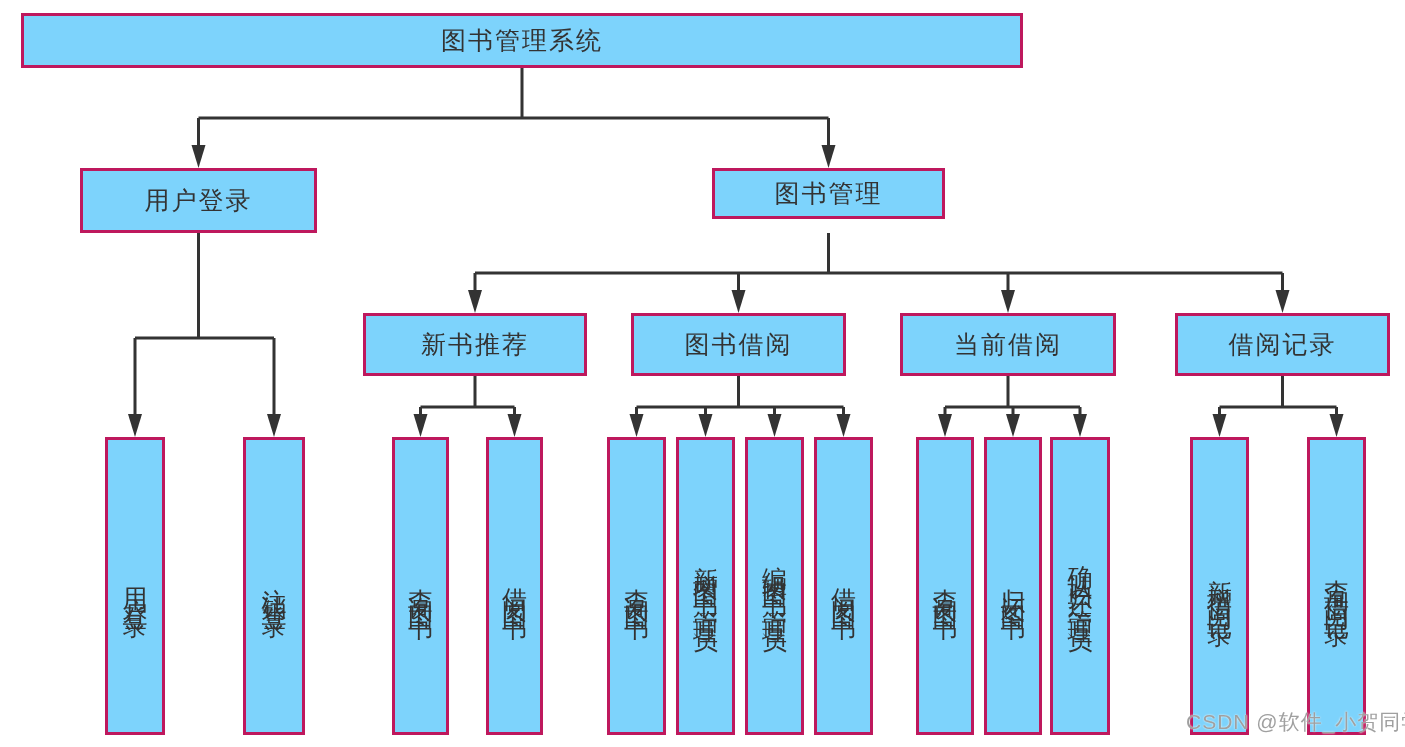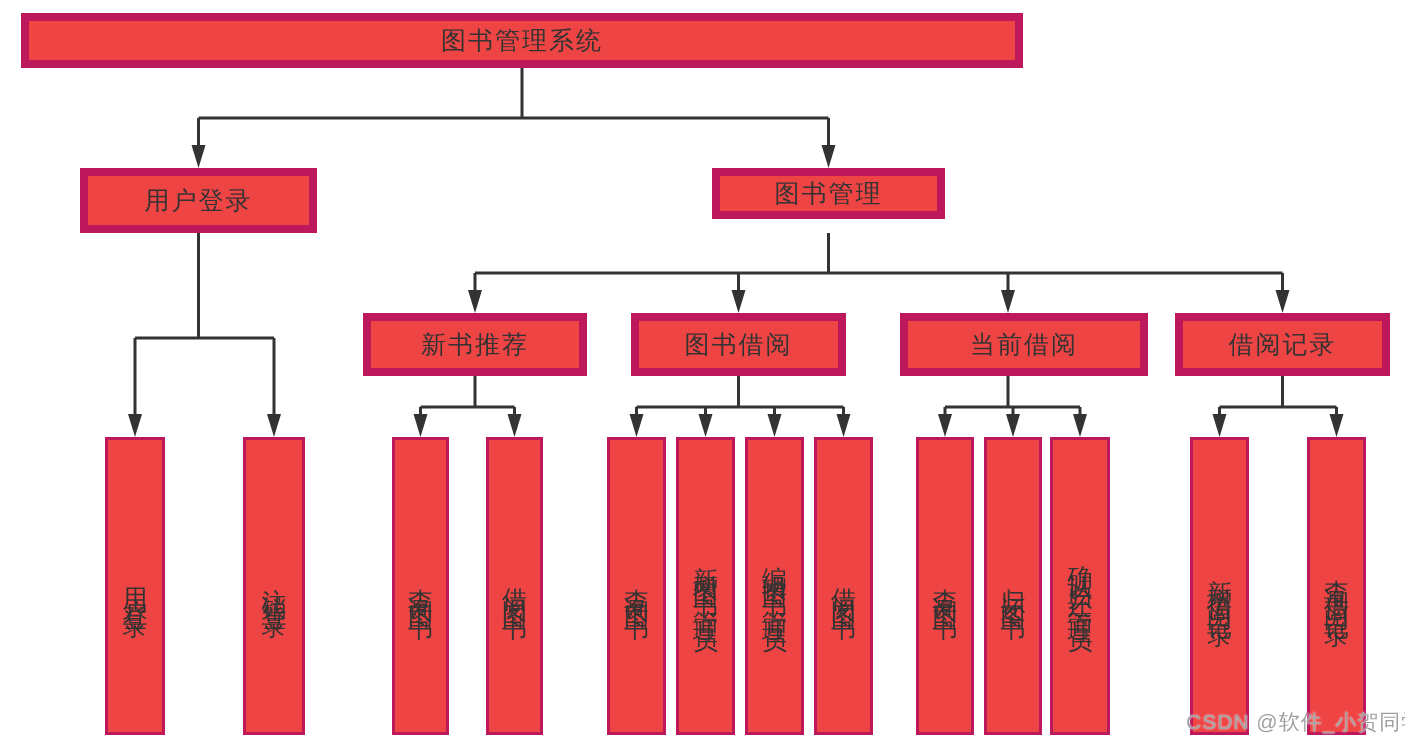--- a/index.html
+++ b/index.html
@@ -9,22 +9,22 @@
     background:#ffffff;
     font-family:"Liberation Sans","DejaVu Sans",sans-serif;
     overflow:hidden;
   }
   .wires{position:absolute;left:0;top:0;z-index:0;}
   .wires path{stroke:#333333;stroke-width:3;fill:none;}
   .wires polygon{fill:#333333;stroke:none;}
   .node{
     position:absolute;
     box-sizing:border-box;
-    background:#ef4444;
-    border:8px solid #be185d;
+    background:#7dd3fc;
+    border:3px solid #be185d;
     display:flex;align-items:center;justify-content:center;
     color:#333333;
     z-index:1;
   }
   .hnode{font-size:25px;letter-spacing:2px;white-space:nowrap;}
   .leaf{border-width:3px;}
   .vtext{
     writing-mode:vertical-rl;
     text-orientation:mixed;
     font-size:25px;
@@ -95,21 +95,21 @@
   <div class="node hnode" style="left:712px;top:168px;width:233px;height:51px">
     <span>图书管理</span>
   </div>
 
   <div class="node hnode" style="left:631px;top:313px;width:215px;height:63px">
     <span>图书借阅</span>
   </div>
   <div class="node hnode" style="left:363px;top:313px;width:224px;height:63px">
     <span>新书推荐</span>
   </div>
-  <div class="node hnode" style="left:900px;top:313px;width:248px;height:63px">
+  <div class="node hnode" style="left:900px;top:313px;width:216px;height:63px">
     <span>当前借阅</span>
   </div>
   <div class="node hnode" style="left:1175px;top:313px;width:215px;height:63px">
     <span>借阅记录</span>
   </div>
 
   <div class="node leaf" style="left:105px;top:437px;width:60px;height:298px">
     <span class="vtext">用户登录</span>
   </div>
   <div class="node leaf" style="left:243px;top:437px;width:62px;height:298px">

